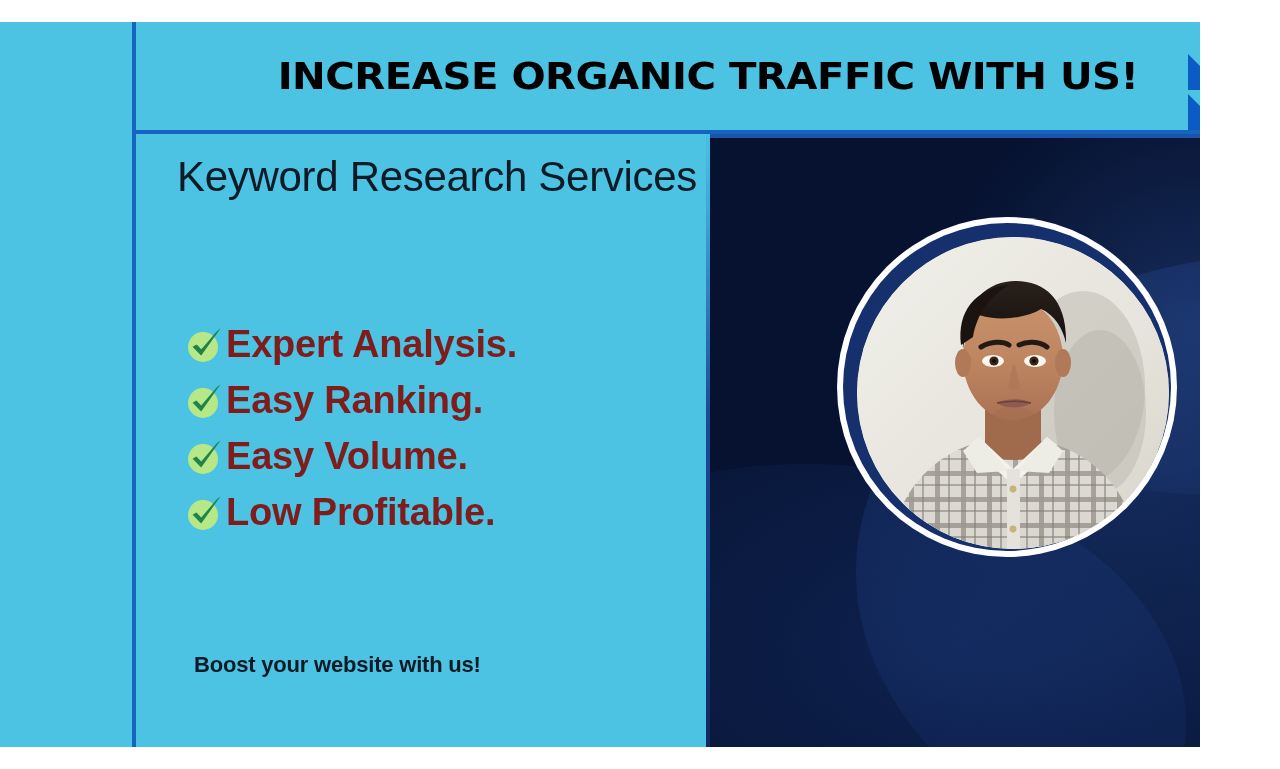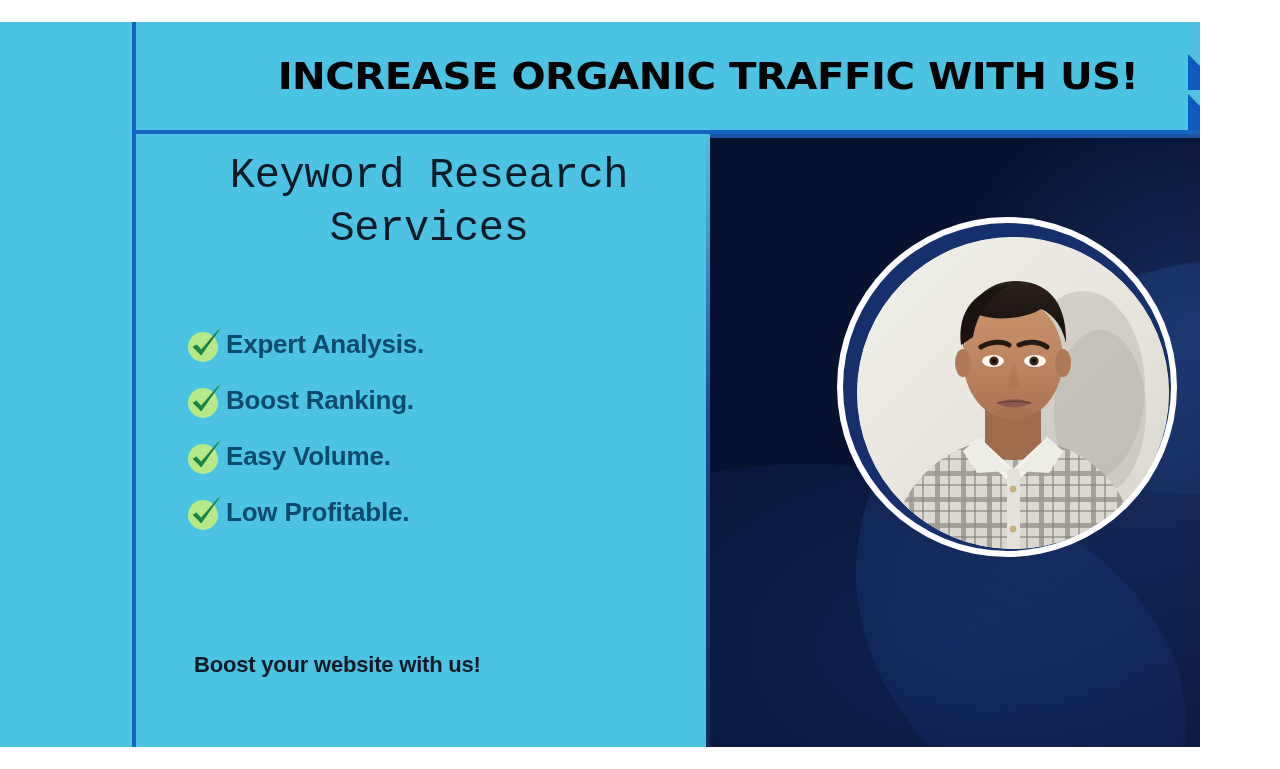--- a/index.html
+++ b/index.html
@@ -84,25 +84,25 @@
   
   .left-col {
     position: absolute;
     left: 136px;
     top: 112px;
     width: 570px;
     height: 613px;
   }
   .subhead {
     position: absolute;
-    left: 8px;
+    left: 16px;
     top: 16px;
     width: 570px;
     text-align: center;
-    font-family: Liberation Mono, monospace;
+    font-family: Liberation Sans, sans-serif;
     font-weight: 400;
     font-size: 42px;
     line-height: 53px;
     color: #0E1A26;
     letter-spacing: -0.3px;
   }
 
   .feature-list {
     position: absolute;
     left: 50px;
@@ -119,22 +119,22 @@
     position: relative;
     width: 38px;
     height: 38px;
     flex: 0 0 38px;
     margin-right: 2px;
   }
   .check-icon svg { display: block; overflow: visible; }
   .feature-text {
     font-family: "Liberation Sans", sans-serif;
     font-weight: 700;
-    font-size: 26px;
-    color: #0c4a6e;
+    font-size: 38px;
+    color: #7f1d1d;
     letter-spacing: -0.2px;
     white-space: nowrap;
   }
 
   .tagline {
     position: absolute;
     left: 58px;
     top: 518px;
     font-family: "Liberation Sans", sans-serif;
     font-weight: 700;
@@ -271,21 +271,21 @@
           <span class="feature-text">Expert Analysis.</span>
         </div>
 
         <div class="feature-item">
           <span class="check-icon">
             <svg width="38" height="38" viewBox="0 0 38 38" aria-hidden="true">
               <circle cx="17" cy="21" r="15" fill="#B6E887"></circle>
               <path d="M6.6 20.8 L15.2 29.6 L34.6 2.2 L30.6 5.6 L15.2 23.6 L10.4 18.6 Z" fill="#1E8449"></path>
             </svg>
           </span>
-          <span class="feature-text">Boost Ranking.</span>
+          <span class="feature-text">Easy Ranking.</span>
         </div>
 
         <div class="feature-item">
           <span class="check-icon">
             <svg width="38" height="38" viewBox="0 0 38 38" aria-hidden="true">
               <circle cx="17" cy="21" r="15" fill="#B6E887"></circle>
               <path d="M6.6 20.8 L15.2 29.6 L34.6 2.2 L30.6 5.6 L15.2 23.6 L10.4 18.6 Z" fill="#1E8449"></path>
             </svg>
           </span>
           <span class="feature-text">Easy Volume.</span>

